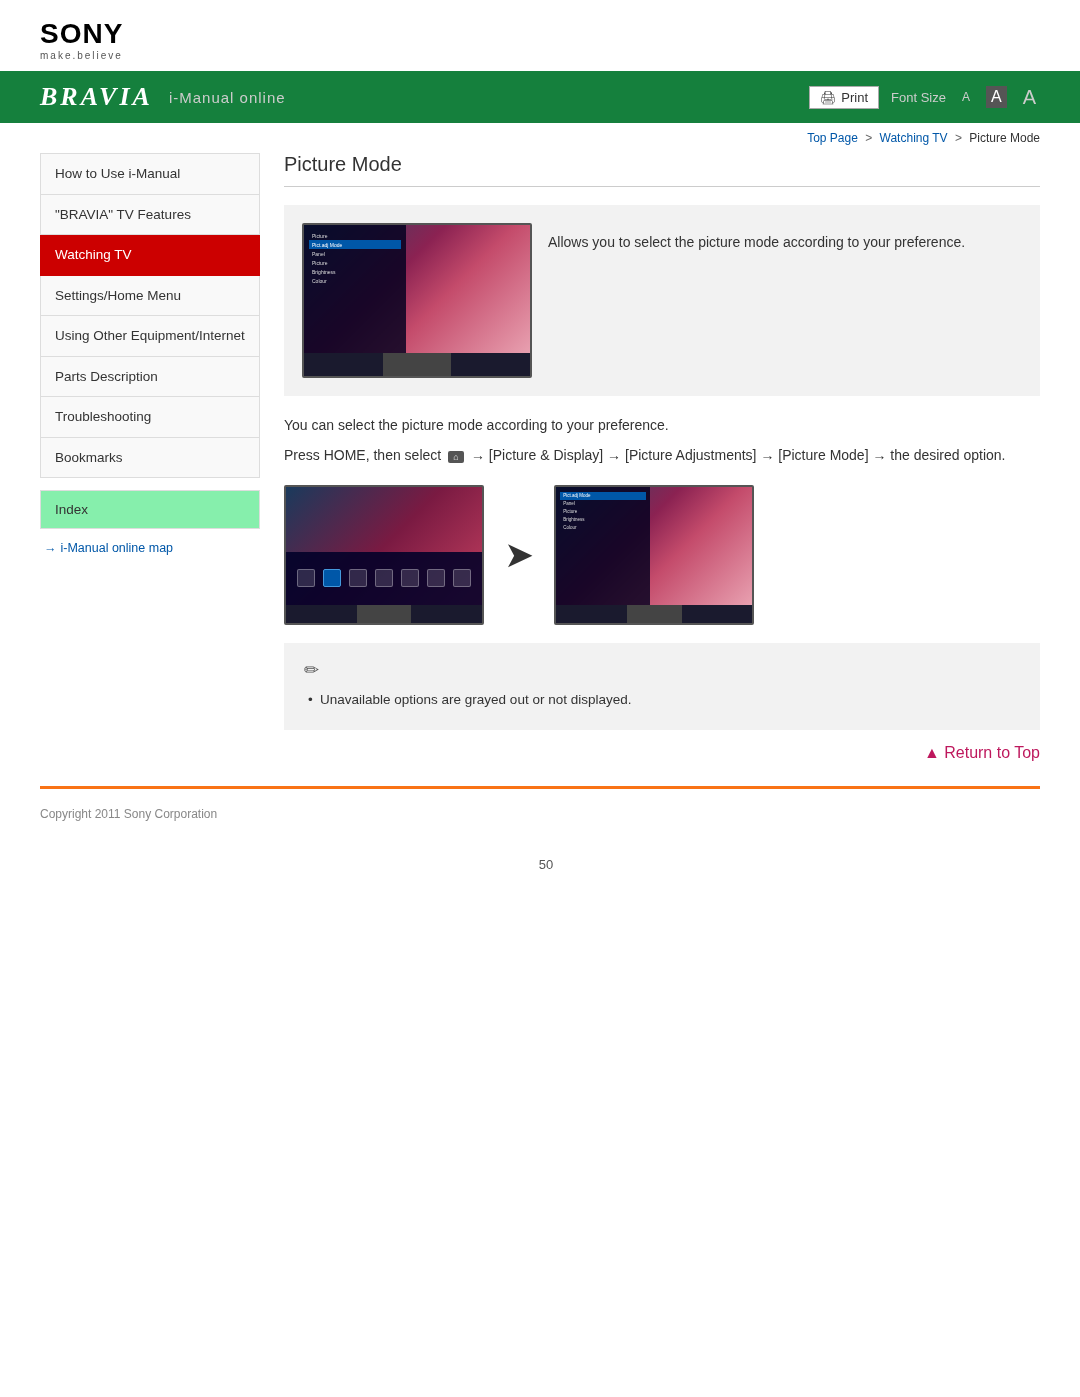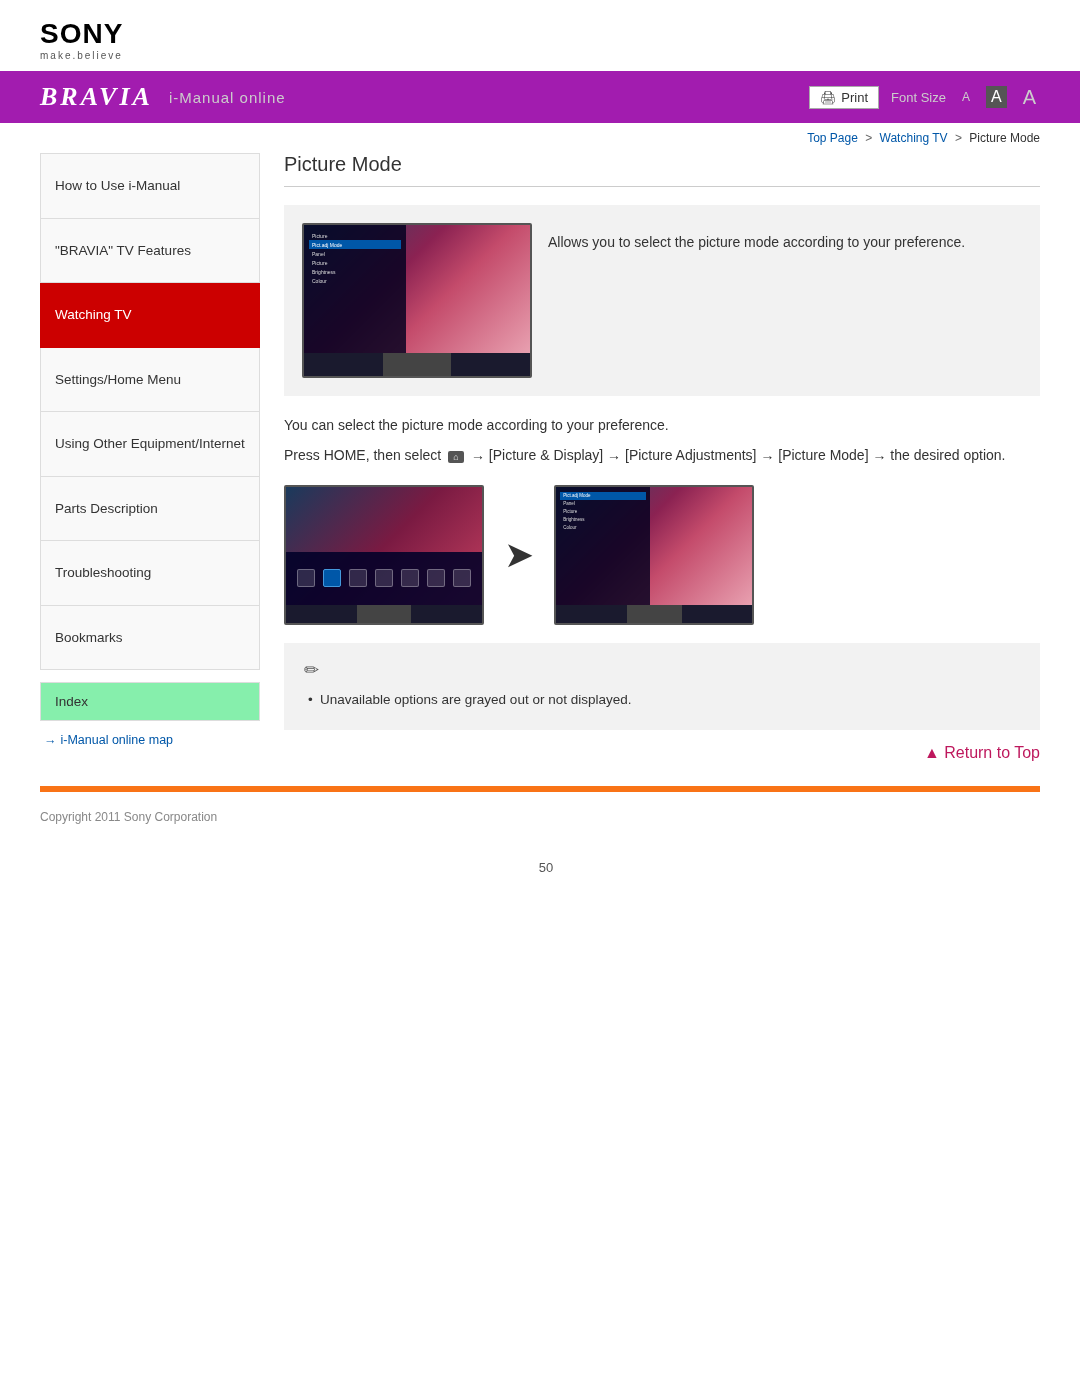--- a/index.html
+++ b/index.html
@@ -30,21 +30,21 @@
       letter-spacing: 1px;
     }
     .sony-tagline {
       font-size: 10px;
       color: #555;
       letter-spacing: 2px;
     }
 
     
     .bravia-bar {
-      background: #a21caf;
+      background: #15803d;
       display: flex;
       align-items: center;
       justify-content: space-between;
       padding: 0 40px;
       height: 52px;
     }
     .bravia-left {
       display: flex;
       align-items: center;
       gap: 16px;
@@ -127,21 +127,21 @@
       gap: 24px;
     }
 
     
     .sidebar {
       width: 220px;
       flex-shrink: 0;
     }
     .sidebar-item {
       display: block;
-      padding: 23px 14px;
+      padding: 11px 14px;
       border: 1px solid #ddd;
       border-top: none;
       font-size: 13.5px;
       color: #333;
       cursor: pointer;
       background: #f9f9f9;
       text-decoration: none;
       line-height: 1.3;
     }
     .sidebar-item:first-child {
@@ -378,21 +378,21 @@
       padding: 14px 0 4px 0;
     }
     .return-top a {
       color: #be185d;
       font-size: 16px;
       text-decoration: none;
     }
 
     
     .footer {
-      border-top: 6px solid #f97316;
+      border-top: 3px solid #f97316;
       margin: 20px 40px 0 40px;
       padding: 16px 0;
     }
     .copyright {
       font-size: 12px;
       color: #888;
     }
 
     
     .page-number {

